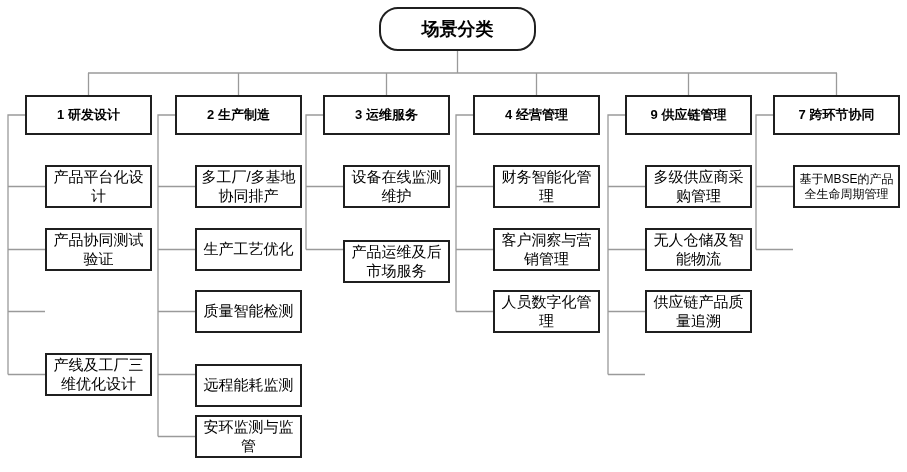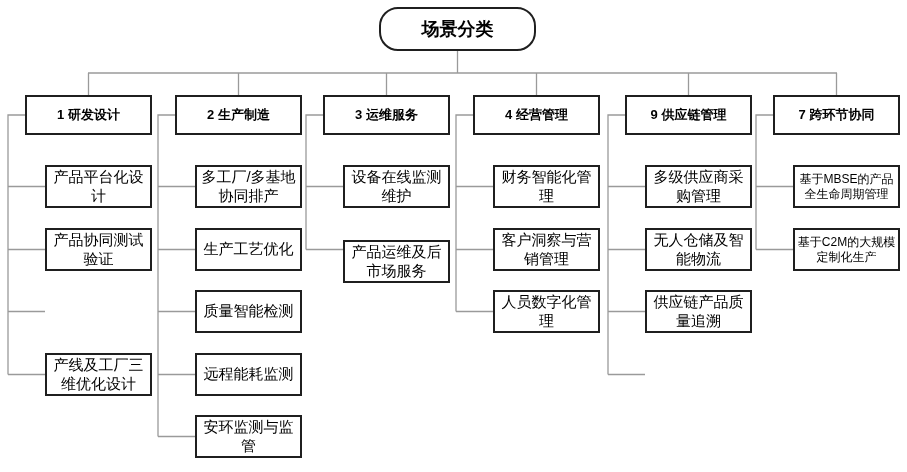--- a/index.html
+++ b/index.html
@@ -62,30 +62,29 @@
   <div class="node header" style="left:625px;top:95px">9 供应链管理</div>
   <div class="node header" style="left:773px;top:95px">7 跨环节协同</div>
 
   <div class="node child" style="left:45px;top:165px">产品平台化设计</div>
   <div class="node child" style="left:45px;top:228px">产品协同测试验证</div>
   <div class="node child" style="left:45px;top:353px">产线及工厂三维优化设计</div>
 
   <div class="node child" style="left:195px;top:165px">多工厂/多基地协同排产</div>
   <div class="node child" style="left:195px;top:228px">生产工艺优化</div>
   <div class="node child" style="left:195px;top:290px">质量智能检测</div>
-  <div class="node child" style="left:195px;top:353px">远程能耗监测</div>
+  <div class="node child" style="left:195px;top:364px">远程能耗监测</div>
   <div class="node child" style="left:195px;top:415px">安环监测与监管</div>
 
   <div class="node child" style="left:343px;top:165px">设备在线监测维护</div>
   <div class="node child" style="left:343px;top:240px">产品运维及后市场服务</div>
 
   <div class="node child" style="left:493px;top:165px">财务智能化管理</div>
   <div class="node child" style="left:493px;top:290px">人员数字化管理</div>
   <div class="node child" style="left:493px;top:228px">客户洞察与营销管理</div>
 
   <div class="node child" style="left:645px;top:165px">多级供应商采购管理</div>
   <div class="node child" style="left:645px;top:228px">无人仓储及智能物流</div>
   <div class="node child" style="left:645px;top:290px">供应链产品质量追溯</div>
 
   <div class="node child small" style="left:793px;top:165px">基于MBSE的产品全生命周期管理</div>
-  <div class="node child small" style="left:793px;top:228px">基于C2M的大规模定制化生产</div>
 
 </div>
 
 </body></html>

